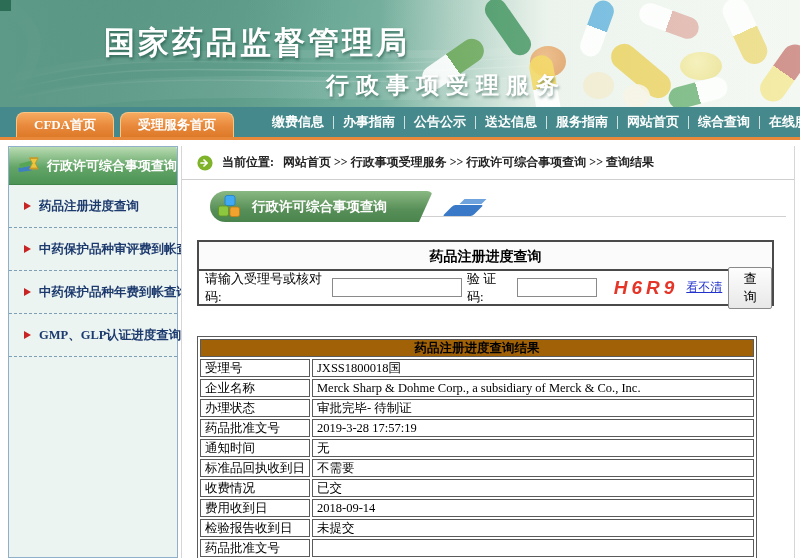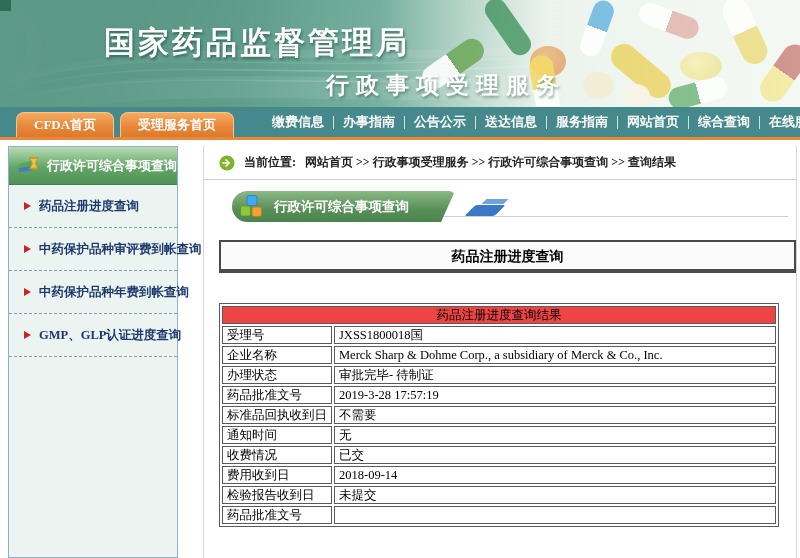--- a/index.html
+++ b/index.html
@@ -48,21 +48,21 @@
     border-bottom:1px solid #3f8549; border-radius:2px 2px 0 0;
     color:#fff; font-weight:bold; font-size:13px; white-space:nowrap; }
   .sb-item { height:43px; display:flex; align-items:center; gap:8px; padding-left:15px;
     border-bottom:1px dashed #7f9fb5; cursor:pointer; }
   .sb-item .arr { width:0; height:0; border-left:7px solid #c92424;
     border-top:4px solid transparent; border-bottom:4px solid transparent; }
   .sb-item .lbl { color:#1c3a6e; font-weight:bold; font-size:12.5px; white-space:nowrap; }
   .sb-fill { flex:1; }
 
   
-  .main { flex:1; margin:0 5px 0 25px; background:#fff;
+  .main { flex:1; margin:0 5px 0 3px; background:#fff;
     border-left:1px solid #d6d6d6; border-right:1px solid #d6d6d6; }
   .crumb { height:34px; display:flex; align-items:center; gap:9px; padding-left:15px;
     border-bottom:1px solid #cfcfcf; font-size:12px; font-weight:bold; color:#222; }
   .crumb .txt { white-space:nowrap; }
 
   .banner { position:relative; height:31px; margin:11px 0 0 28px; }
   .banner .rule { position:absolute; left:10px; right:8px; bottom:5px; height:1px; background:#d0d0d0; }
   .banner-pill { position:absolute; left:0; top:0; display:flex; align-items:center; gap:10px;
     height:31px; padding:0 46px 0 7px;
     background:linear-gradient(180deg,#8ab983 0%,#588f58 60%,#4a844d 100%);
@@ -86,21 +86,21 @@
     font-style:italic; font-size:19px; color:#e53528; letter-spacing:4px; margin:0 8px 0 12px; white-space:nowrap; }
   .blink { color:#2233cc; font-size:12px; text-decoration:underline; margin-right:6px; cursor:pointer; white-space:nowrap; }
   .qbtn { font-size:13px; font-family:inherit; padding:2px 9px; background:linear-gradient(180deg,#fdfdfd,#e8e8e8);
     border:1px solid #8a8a8a; border-radius:2px; cursor:pointer; }
 
   
   .rtable { width:560px; margin:30px 0 0 15px; border-collapse:separate; border-spacing:2px;
     border:1px solid #5a5a5a; background:#fff; }
   .rtable td { border:1px solid #5a5a5a; background:#fff; font-size:12.5px; color:#000;
     height:14px; line-height:14px; padding:1px 4px; }
-  .rtable .rhead td { background:#ef4444; font-weight:normal; text-align:center; }
+  .rtable .rhead td { background:#a16207; font-weight:bold; text-align:center; }
   .rtable .c-label { width:110px; }
 </style>
 </head>
 <body>
 
 <div class="hdr">
   <svg class="waves" width="800" height="107" viewBox="0 0 800 107">
     <path d="M-20,100 C180,30 330,115 820,30" stroke="rgba(255,255,255,.22)" stroke-width="1.4" fill="none"></path>
     <path d="M-20,108 C190,45 340,120 820,45" stroke="rgba(255,255,255,.16)" stroke-width="1.4" fill="none"></path>
     <path d="M-20,92 C170,22 320,108 820,20" stroke="rgba(255,255,255,.14)" stroke-width="1.2" fill="none"></path>
@@ -211,20 +211,29 @@
           <rect x="13" y="13" width="9.5" height="9.5" rx="2" fill="#f0a32e" stroke="#c47c14" stroke-width="0.8"></rect>
         </svg>
         <span>行政许可综合事项查询</span>
       </div>
       <div class="swoosh"></div>
       <div class="swoosh2"></div>
     </div>
 
     <div class="qform">
       <div class="qtitle">药品注册进度查询</div>
+      <div class="qrow">
+        <span>请输入受理号或核对码:</span>
+        <input class="in-accept" type="text" value="" style="">
+        <span>验 证 码:</span>
+        <input class="in-captcha" type="text" value="" style="">
+        <span class="captcha-code">H6R9</span>
+        <a class="blink">看不清</a>
+        <button class="qbtn">查询</button>
+      </div>
     </div>
 
     <table class="rtable">
       <tbody>
         <tr class="rhead">
           <td colspan="2">药品注册进度查询结果</td>
         </tr>
         <tr>
           <td class="c-label">受理号</td>
           <td>JXSS1800018国</td>
@@ -235,28 +244,28 @@
         </tr>
         <tr>
           <td class="c-label">办理状态</td>
           <td>审批完毕- 待制证</td>
         </tr>
         <tr>
           <td class="c-label">药品批准文号</td>
           <td>2019-3-28 17:57:19</td>
         </tr>
         <tr>
+          <td class="c-label">通知时间</td>
+          <td>无</td>
+        </tr>
+        <tr>
           <td class="c-label">标准品回执收到日</td>
           <td>不需要</td>
         </tr>
         <tr>
-          <td class="c-label">通知时间</td>
-          <td>无</td>
-        </tr>
-        <tr>
           <td class="c-label">收费情况</td>
           <td>已交</td>
         </tr>
         <tr>
           <td class="c-label">费用收到日</td>
           <td>2018-09-14</td>
         </tr>
         <tr>
           <td class="c-label">检验报告收到日</td>
           <td>未提交</td>

